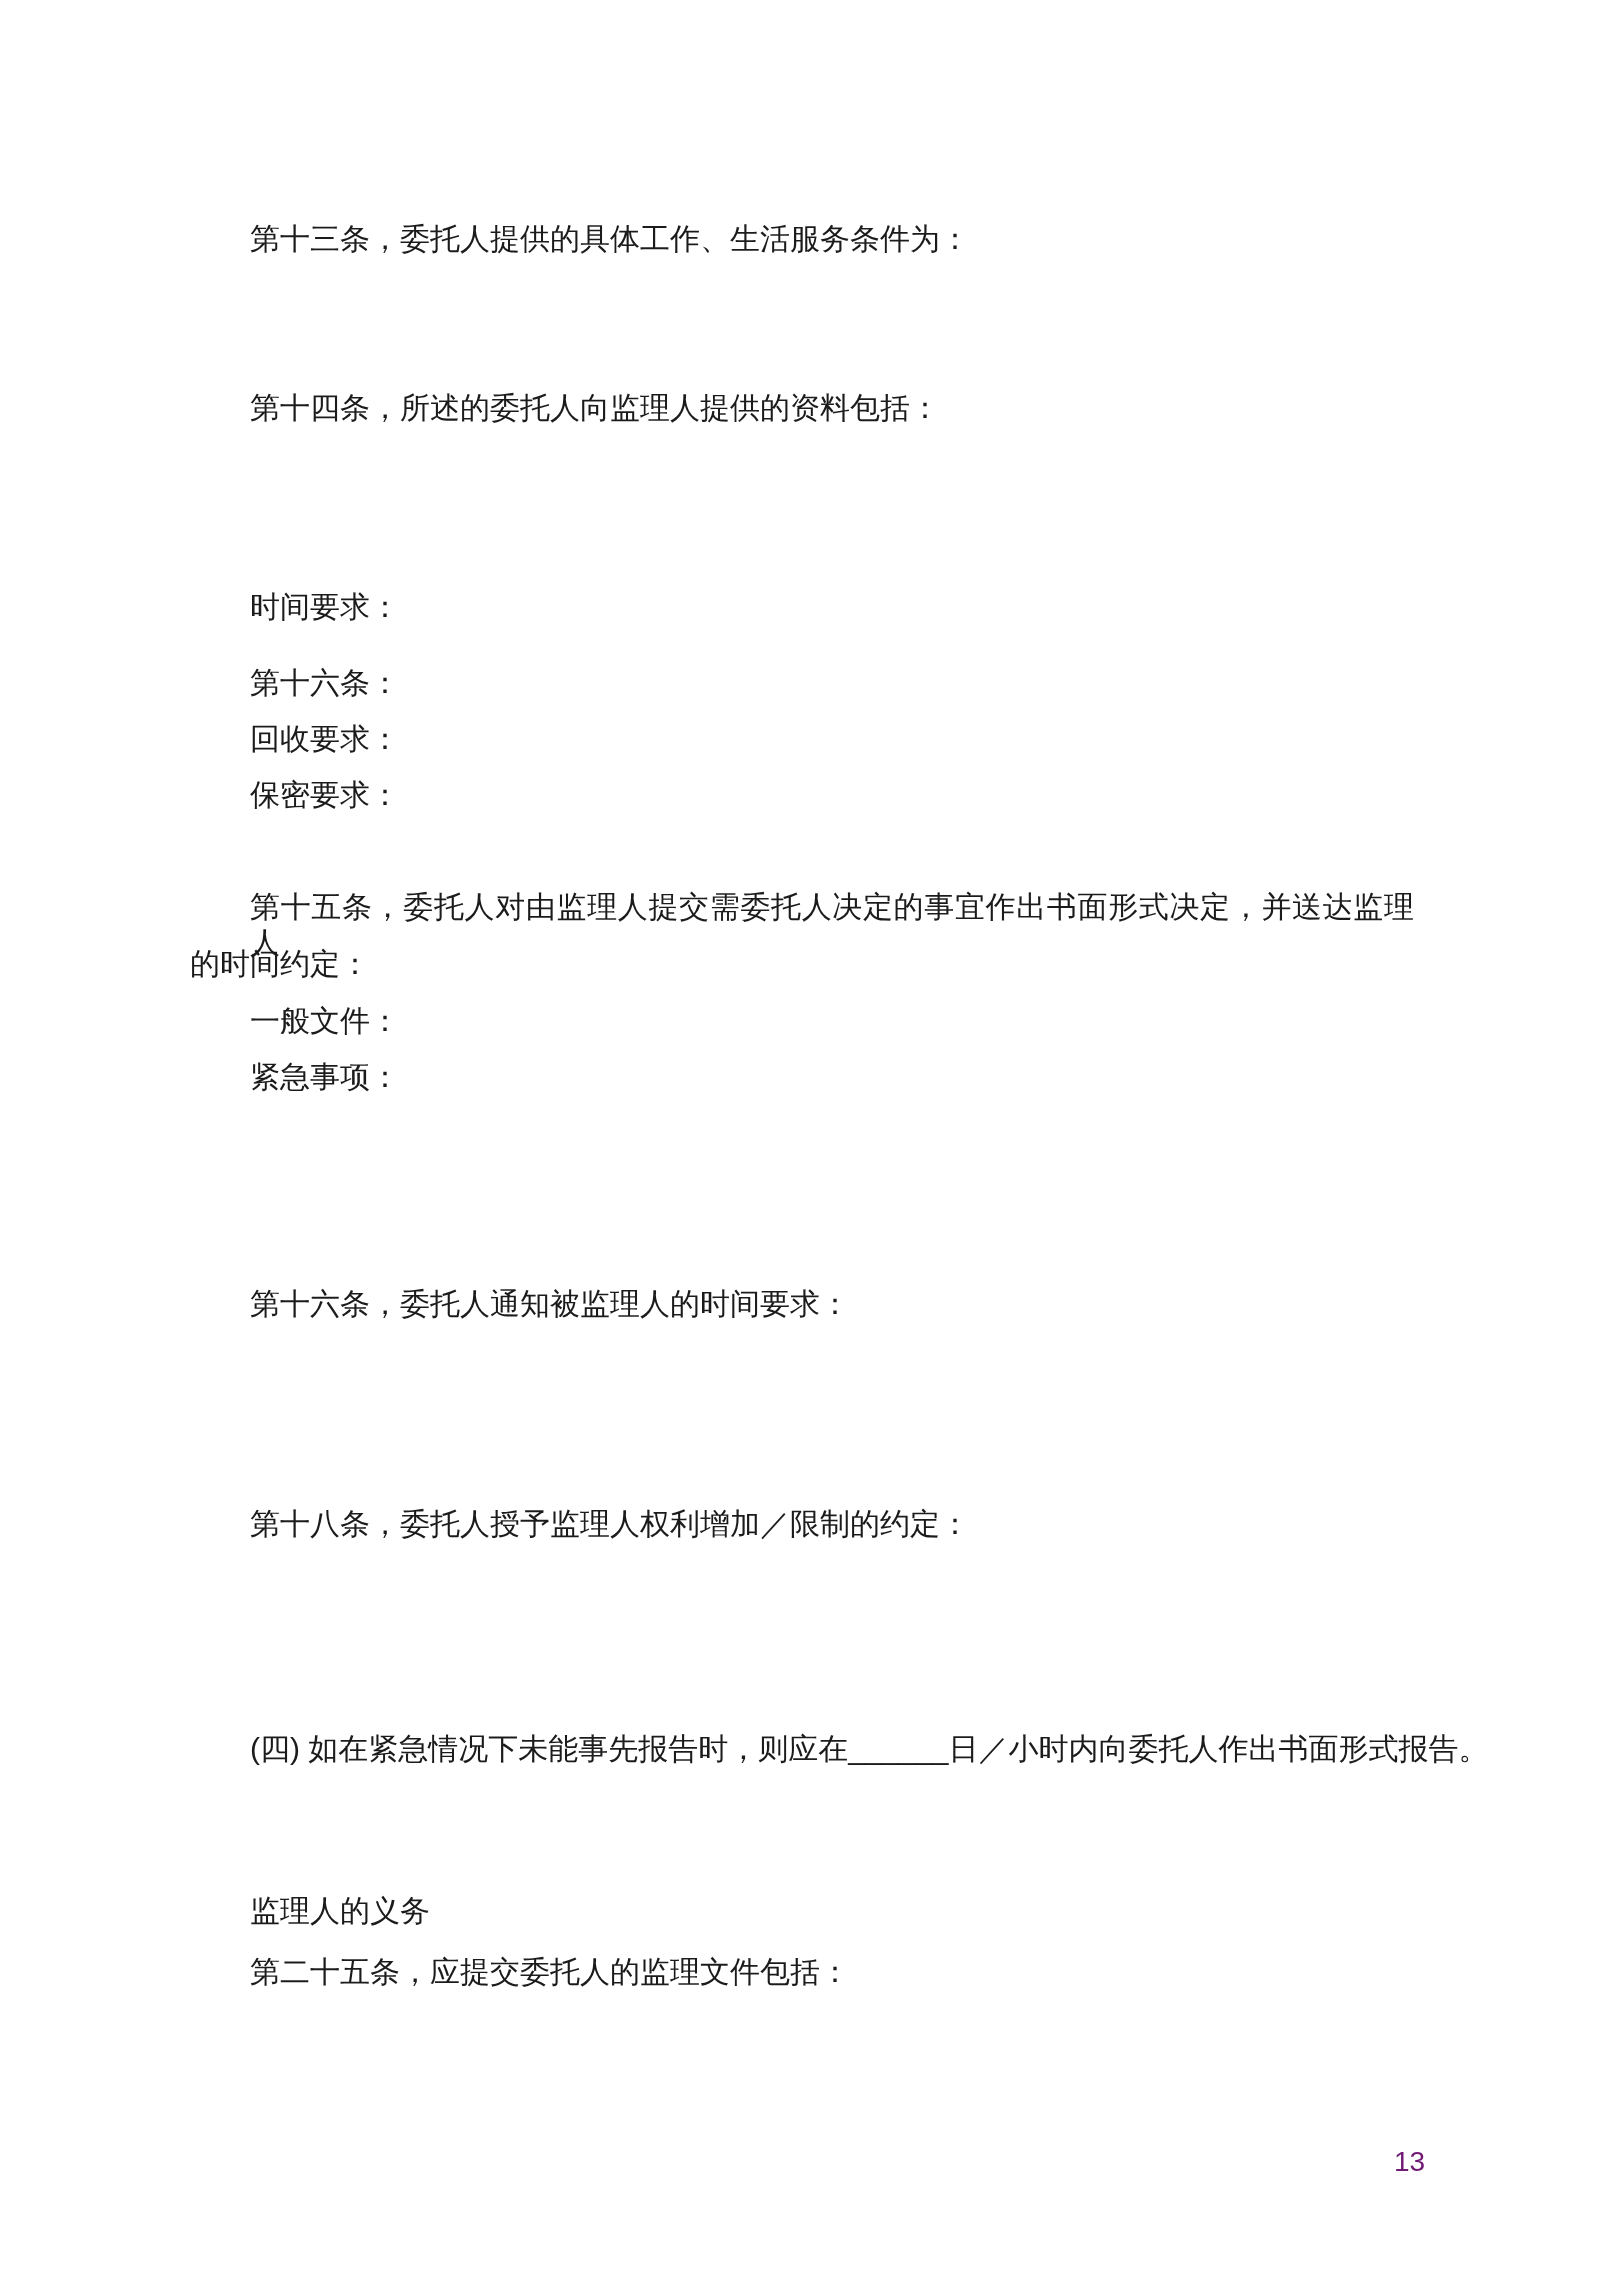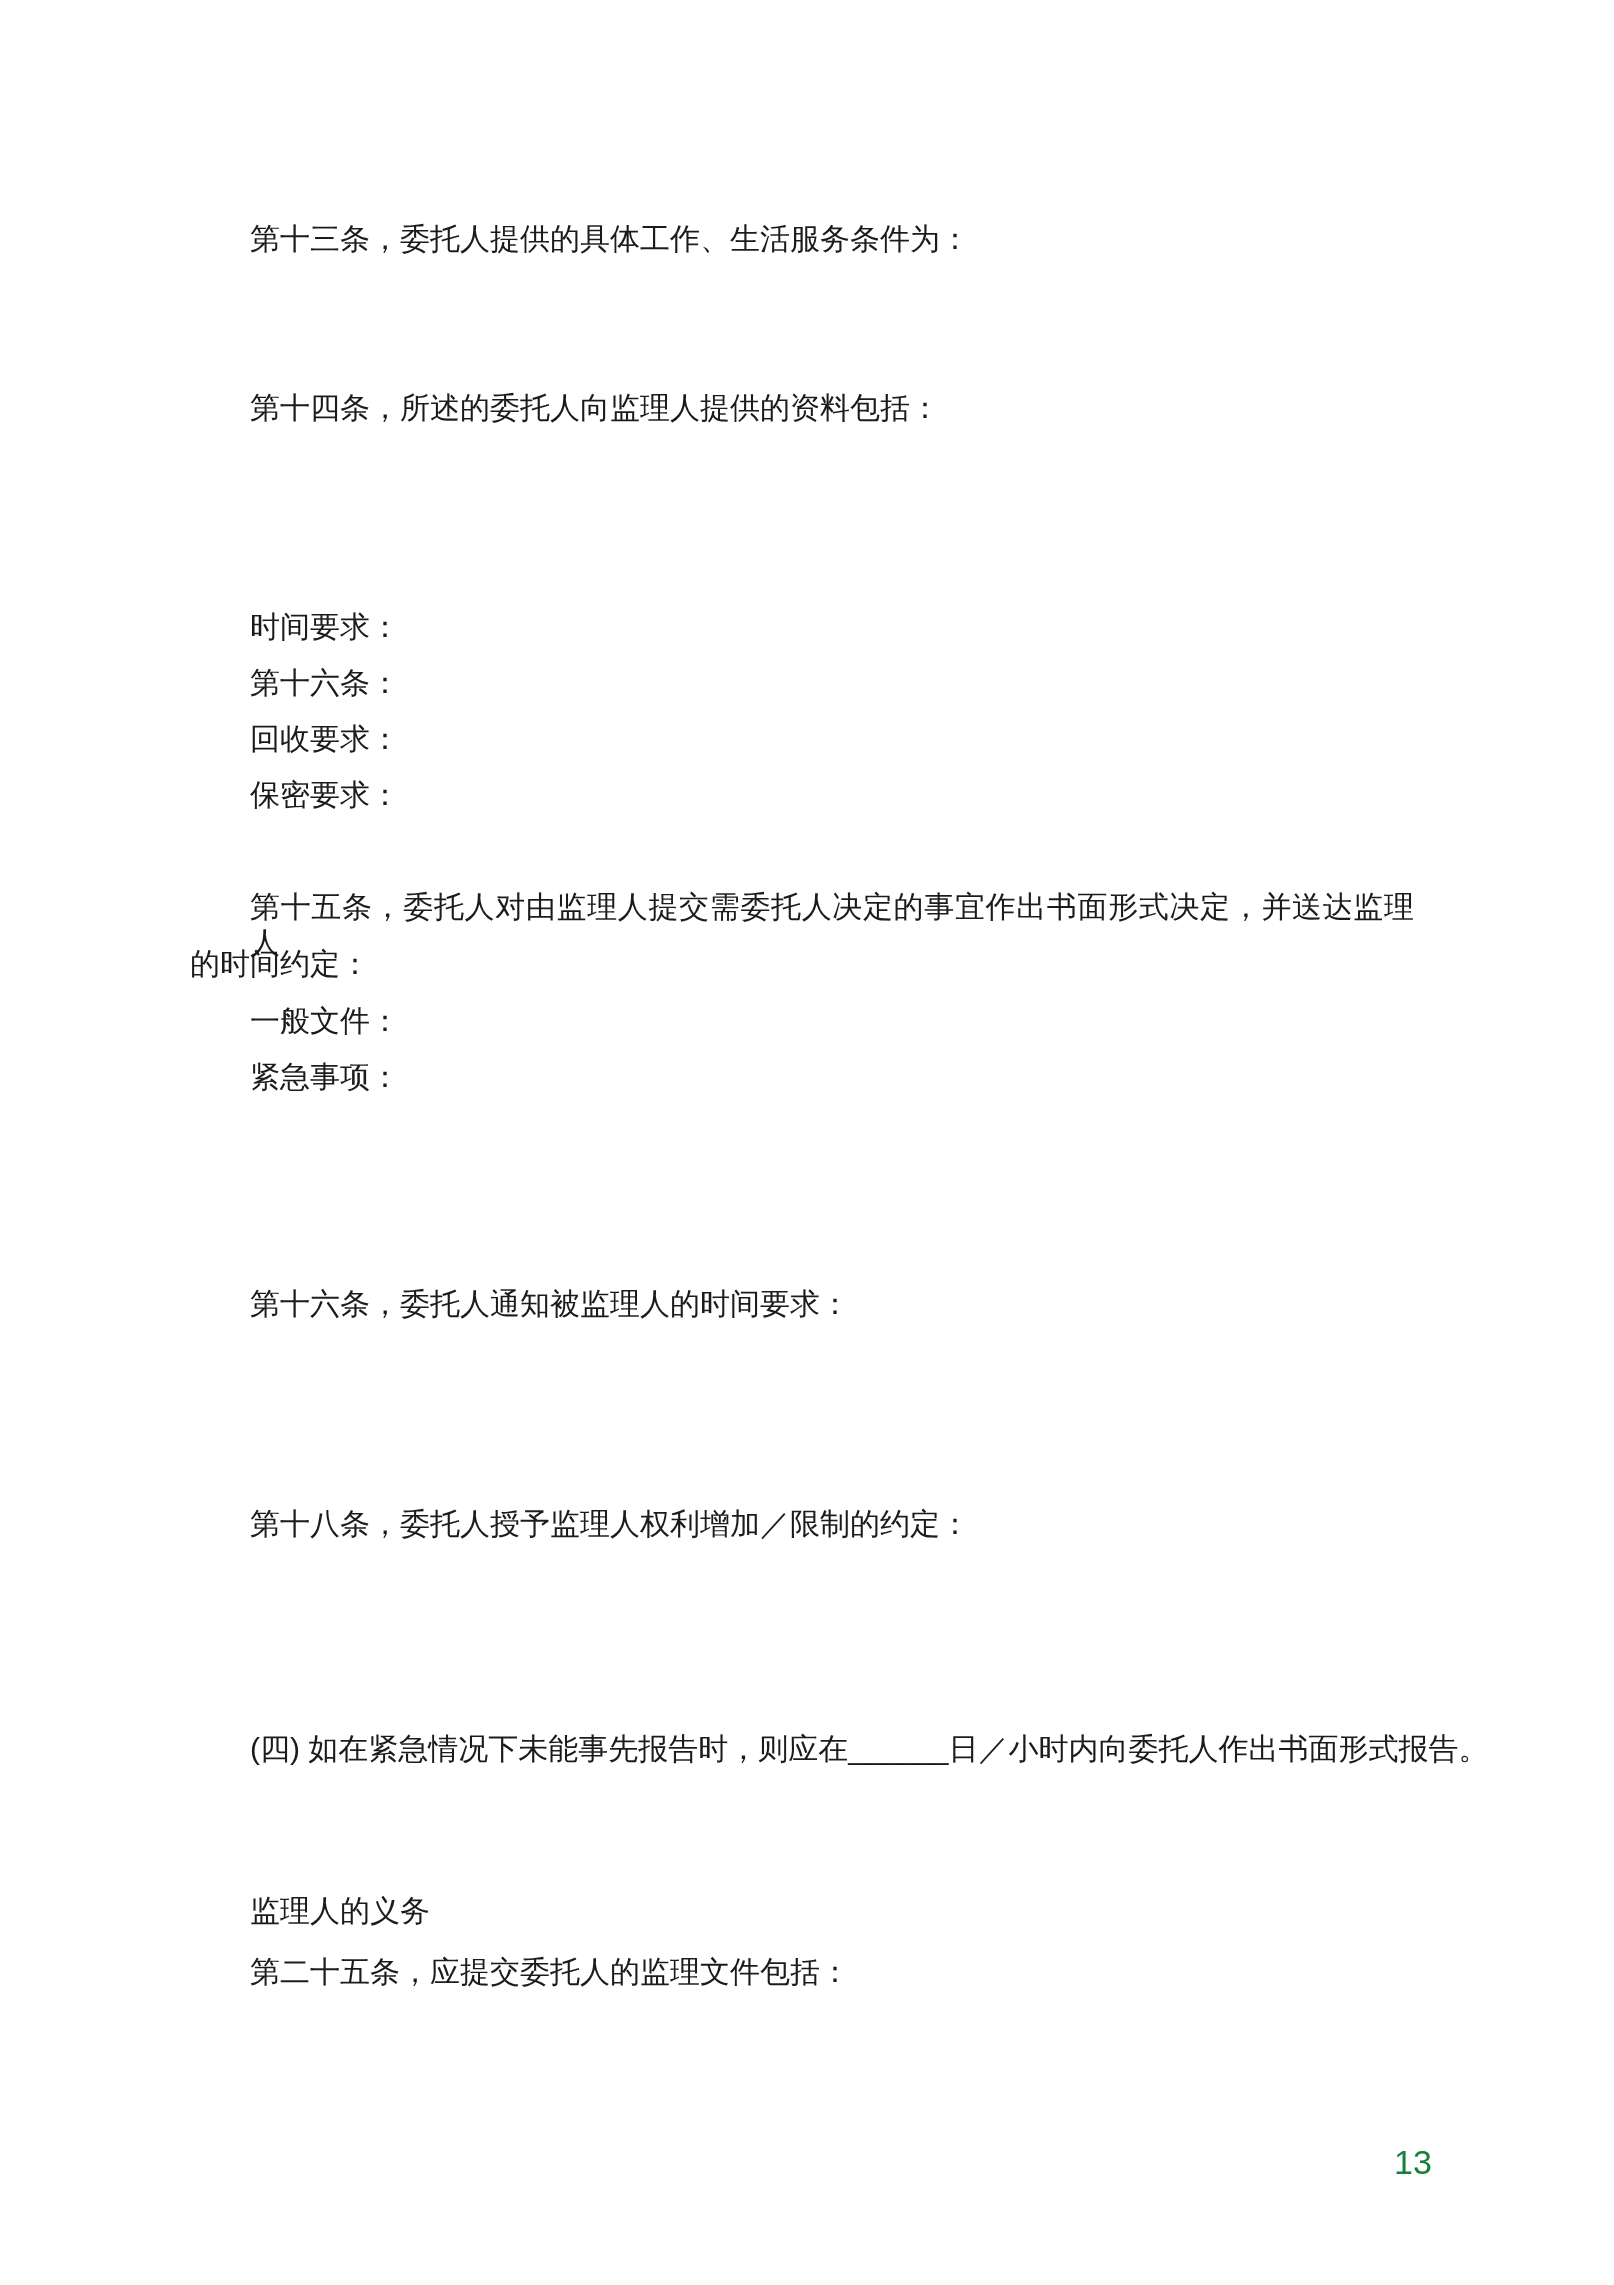--- a/index.html
+++ b/index.html
@@ -32,35 +32,35 @@
   .stretch {
     width: 1164px;
     white-space: normal;
     text-align: justify;
     text-align-last: justify;
   }
   .page-number {
     position: absolute;
     left: 1394px;
     top: 2144px;
-    font-size: 34px;
+    font-size: 28px;
     line-height: 36px;
-    color: #15803d;
+    color: #701a75;
   }
 </style>
 </head>
 <body>
 
 <div class="page">
 
   <div class="line indent" style="top:221px">第十三条，委托人提供的具体工作、生活服务条件为：</div>
 
   <div class="line indent" style="top:390px">第十四条，所述的委托人向监理人提供的资料包括：</div>
 
-  <div class="line indent" style="top:609px">时间要求：</div>
+  <div class="line indent" style="top:589px">时间要求：</div>
 
   <div class="line indent" style="top:665px">第十六条：</div>
 
   <div class="line indent" style="top:721px">回收要求：</div>
 
   <div class="line indent" style="top:777px">保密要求：</div>
 
   <div class="line indent stretch" style="top:889px">第十五条，委托人对由监理人提交需委托人决定的事宜作出书面形式决定，并送达监理人</div>
 
   <div class="line flush" style="top:946px">的时间约定：</div>

